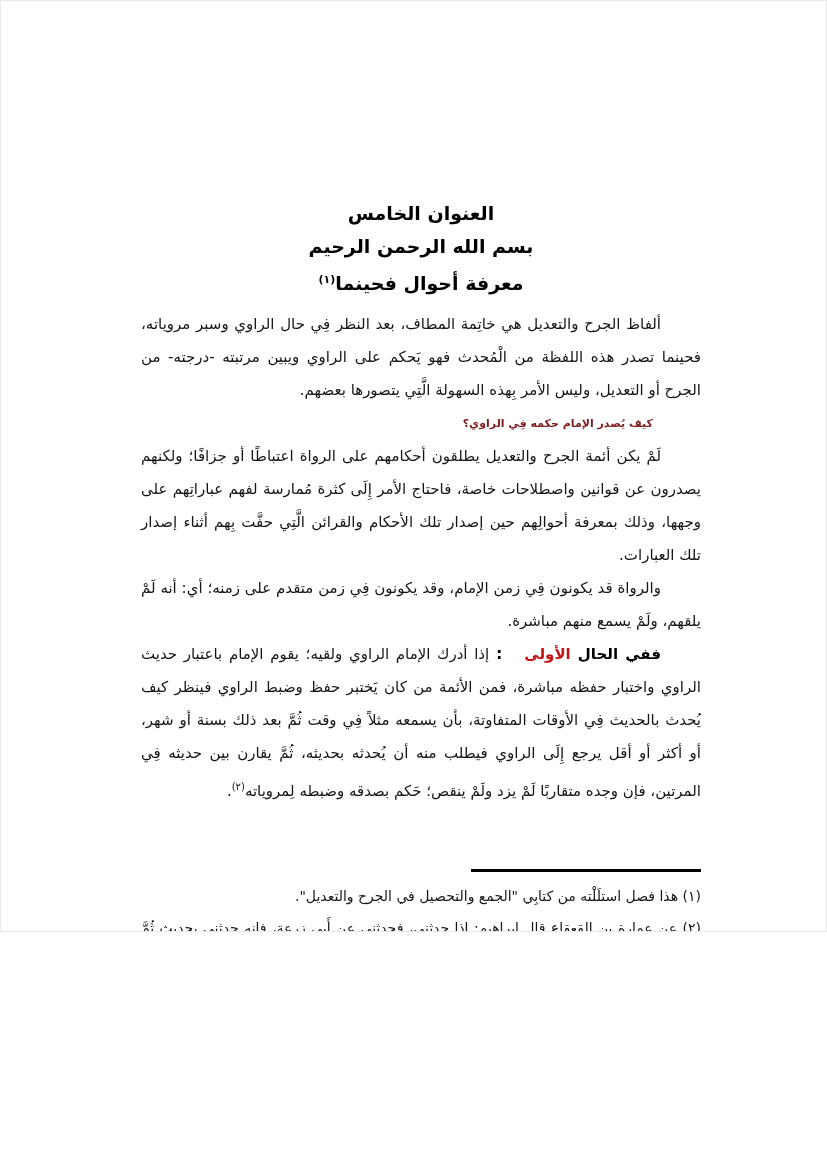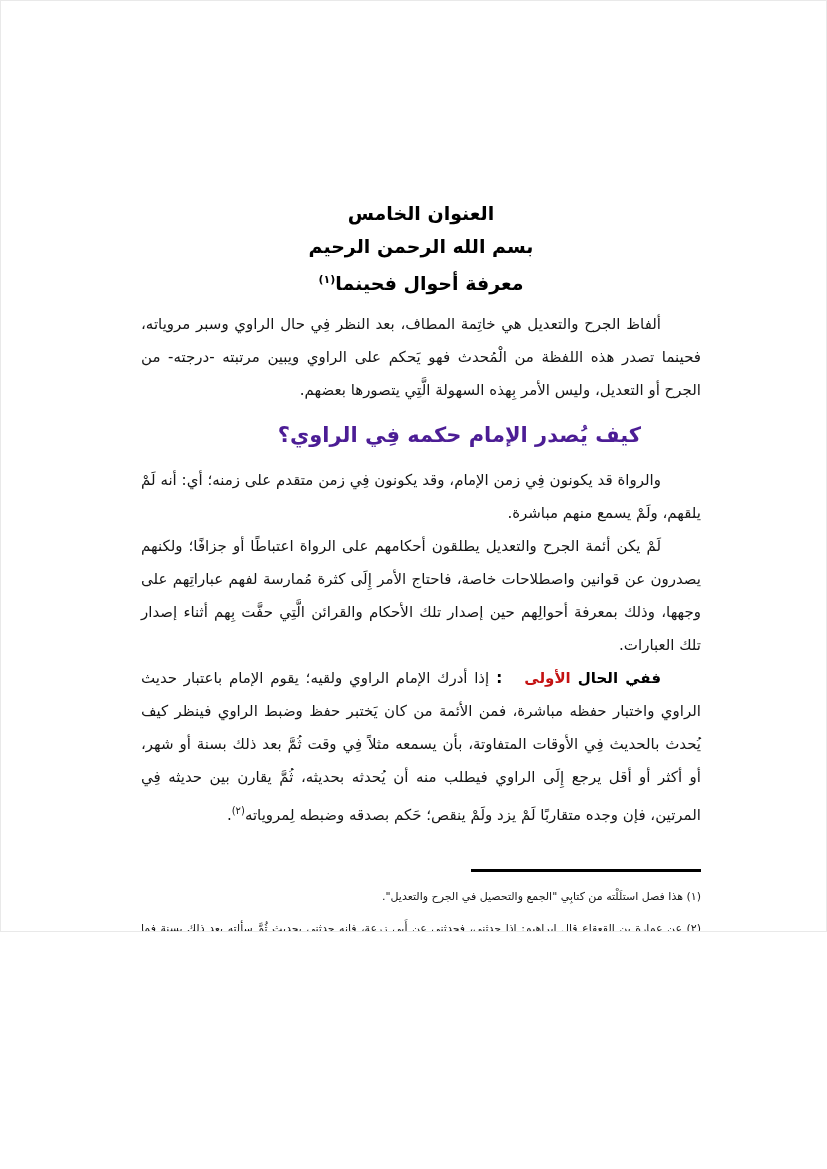--- a/index.html
+++ b/index.html
@@ -46,45 +46,45 @@
     line-height: 33px;
     text-align: justify;
     text-align-last: right;
     text-indent: 40px;
     color: #151515;
   }
   .par sup {
     font-size: 10px;
   }
   .q-heading {
-    margin: 12px;
-    font-size: 21px;
+    margin: 0;
+    font-size: 11px;
     line-height: 33px;
     font-weight: bold;
     text-indent: 48px;
-    color: #4c1d95;
+    color: #7f1d1d;
   }
   .bold { font-weight: bold; color: #000000; }
   .red  { color: var(--accent-red, #c41212); margin-left: 22px; }
   .footnote-area {
     position: absolute;
     top: 868px;
     left: 140px;
     width: 560px;
     direction: rtl;
   }
   .footnote-sep {
     width: 230px;
     height: 3px;
     background: #000000;
     margin: 0 0 10px 0; 
   }
   .footnote {
     margin: 1px 0 3px 0;
-    font-size: 11px;
+    font-size: 14px;
     line-height: 29px;
     text-align: justify;
     text-align-last: right;
     color: #151515;
   }
   .fn-cont {
     text-align: left;
     font-size: 14px;
     line-height: 16px;
     margin-top: -4px;
@@ -113,23 +113,23 @@
     <h2 class="heading">بسم الله الرحمن الرحيم</h2>
 
     <h3 class="heading"><span>معرفة أحوال فحينما</span><sup>(١)</sup></h3>
 
     <div class="bodytext">
 
       <p class="par">ألفاظ الجرح والتعديل هي خاتِمة المطاف، بعد النظر فِي حال الراوي وسبر مروياته، فحينما تصدر هذه اللفظة من الْمُحدث فهو يَحكم على الراوي ويبين مرتبته -درجته- من الجرح أو التعديل، وليس الأمر بِهذه السهولة الَّتِي يتصورها بعضهم.</p>
 
       <p class="q-heading">كيف يُصدر الإمام حكمه فِي الراوي؟</p>
 
+      <p class="par">لَمْ يكن أئمة الجرح والتعديل يطلقون أحكامهم على الرواة اعتباطًا أو جزافًا؛ ولكنهم يصدرون عن قوانين واصطلاحات خاصة، فاحتاج الأمر إِلَى كثرة مُمارسة لفهم عباراتِهم على وجهها، وذلك بمعرفة أحوالِهم حين إصدار تلك الأحكام والقرائن الَّتِي حفَّت بِهم أثناء إصدار تلك العبارات.</p>
+
       <p class="par">والرواة قد يكونون فِي زمن الإمام، وقد يكونون فِي زمن متقدم على زمنه؛ أي: أنه لَمْ يلقهم، ولَمْ يسمع منهم مباشرة.</p>
-
-      <p class="par">لَمْ يكن أئمة الجرح والتعديل يطلقون أحكامهم على الرواة اعتباطًا أو جزافًا؛ ولكنهم يصدرون عن قوانين واصطلاحات خاصة، فاحتاج الأمر إِلَى كثرة مُمارسة لفهم عباراتِهم على وجهها، وذلك بمعرفة أحوالِهم حين إصدار تلك الأحكام والقرائن الَّتِي حفَّت بِهم أثناء إصدار تلك العبارات.</p>
 
       <p class="par"><span class="bold">ففي الحال </span><span class="bold red">الأولى</span><span class="bold">: </span><span>إذا أدرك الإمام الراوي ولقيه؛ يقوم الإمام باعتبار حديث الراوي واختبار حفظه مباشرة، فمن الأئمة من كان يَختبر حفظ وضبط الراوي فينظر كيف يُحدث بالحديث فِي الأوقات المتفاوتة، بأن يسمعه مثلاً فِي وقت ثُمَّ بعد ذلك بسنة أو شهر، أو أكثر أو أقل يرجع إِلَى الراوي فيطلب منه أن يُحدثه بحديثه، ثُمَّ يقارن بين حديثه فِي المرتين، فإن وجده متقاربًا لَمْ يزد ولَمْ ينقص؛ حَكم بصدقه وضبطه لِمروياته</span><sup>(٢)</sup><span>.</span></p>
 
     </div>
   </div>
 
   <div class="footnote-area">
     <div class="footnote-sep"></div>
 
     <p class="footnote"><span>(١)</span> <span>هذا فصل استلَلْته من كتابِي "الجمع والتحصيل في الجرح والتعديل".</span></p>

